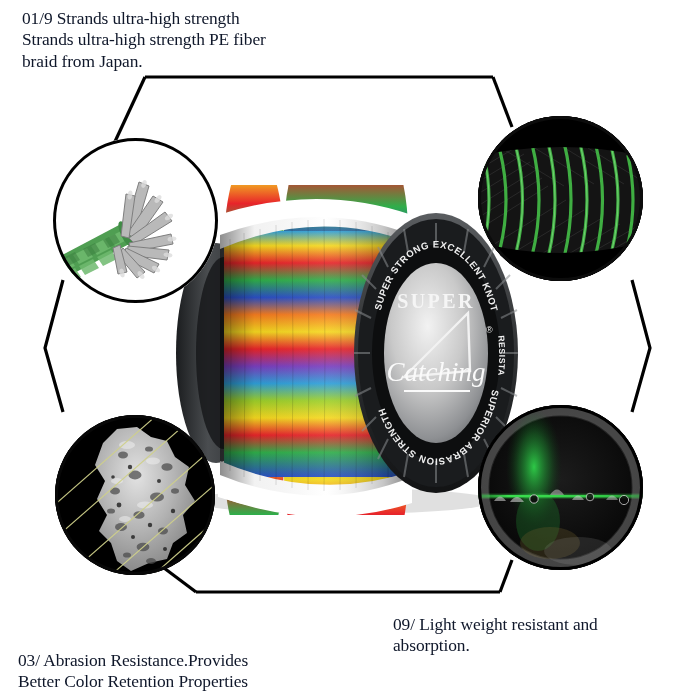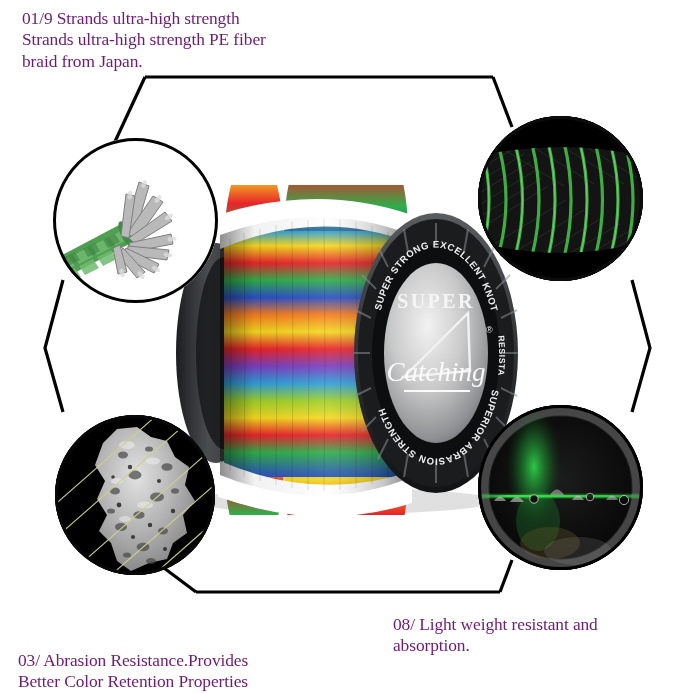--- a/index.html
+++ b/index.html
@@ -15,21 +15,21 @@
     width:693px; height:693px;
     background:#ffffff;
   }
 
   
   .feature-text{
     position:absolute;
     font-family:"Liberation Serif","DejaVu Serif",serif;
     font-size:17.4px;
     line-height:21.4px;
-    color:#701a75;
+    color:#0f172a;
     letter-spacing:-0.1px;
     white-space:pre-line;
     font-weight:400;
   }
   #txt-01{ left:22px;  top:8px;   width:340px; }
   #txt-02{ left:364px; top:8px;   width:328px; }
   #txt-03{ left:18px;  top:650px; width:340px; }
   #txt-04{ left:393px; top:614px; width:300px; }
 
   
@@ -485,16 +485,16 @@
     </svg>
   </div>
   <div class="callout-ring" id="c4-ring"></div>
 
   <div class="feature-text" id="txt-01">01/9 Strands ultra-high strength
 Strands ultra-high strength PE fiber
 braid from Japan.</div>
   <div class="feature-text" id="txt-03">03/ Abrasion Resistance.Provides
 Better Color Retention Properties
 than Before.</div>
-  <div class="feature-text" id="txt-04">08/ Light weight resistant and
+  <div class="feature-text" id="txt-04">09/ Light weight resistant and
 absorption.</div>
 
 </div>
 
 </body></html>

